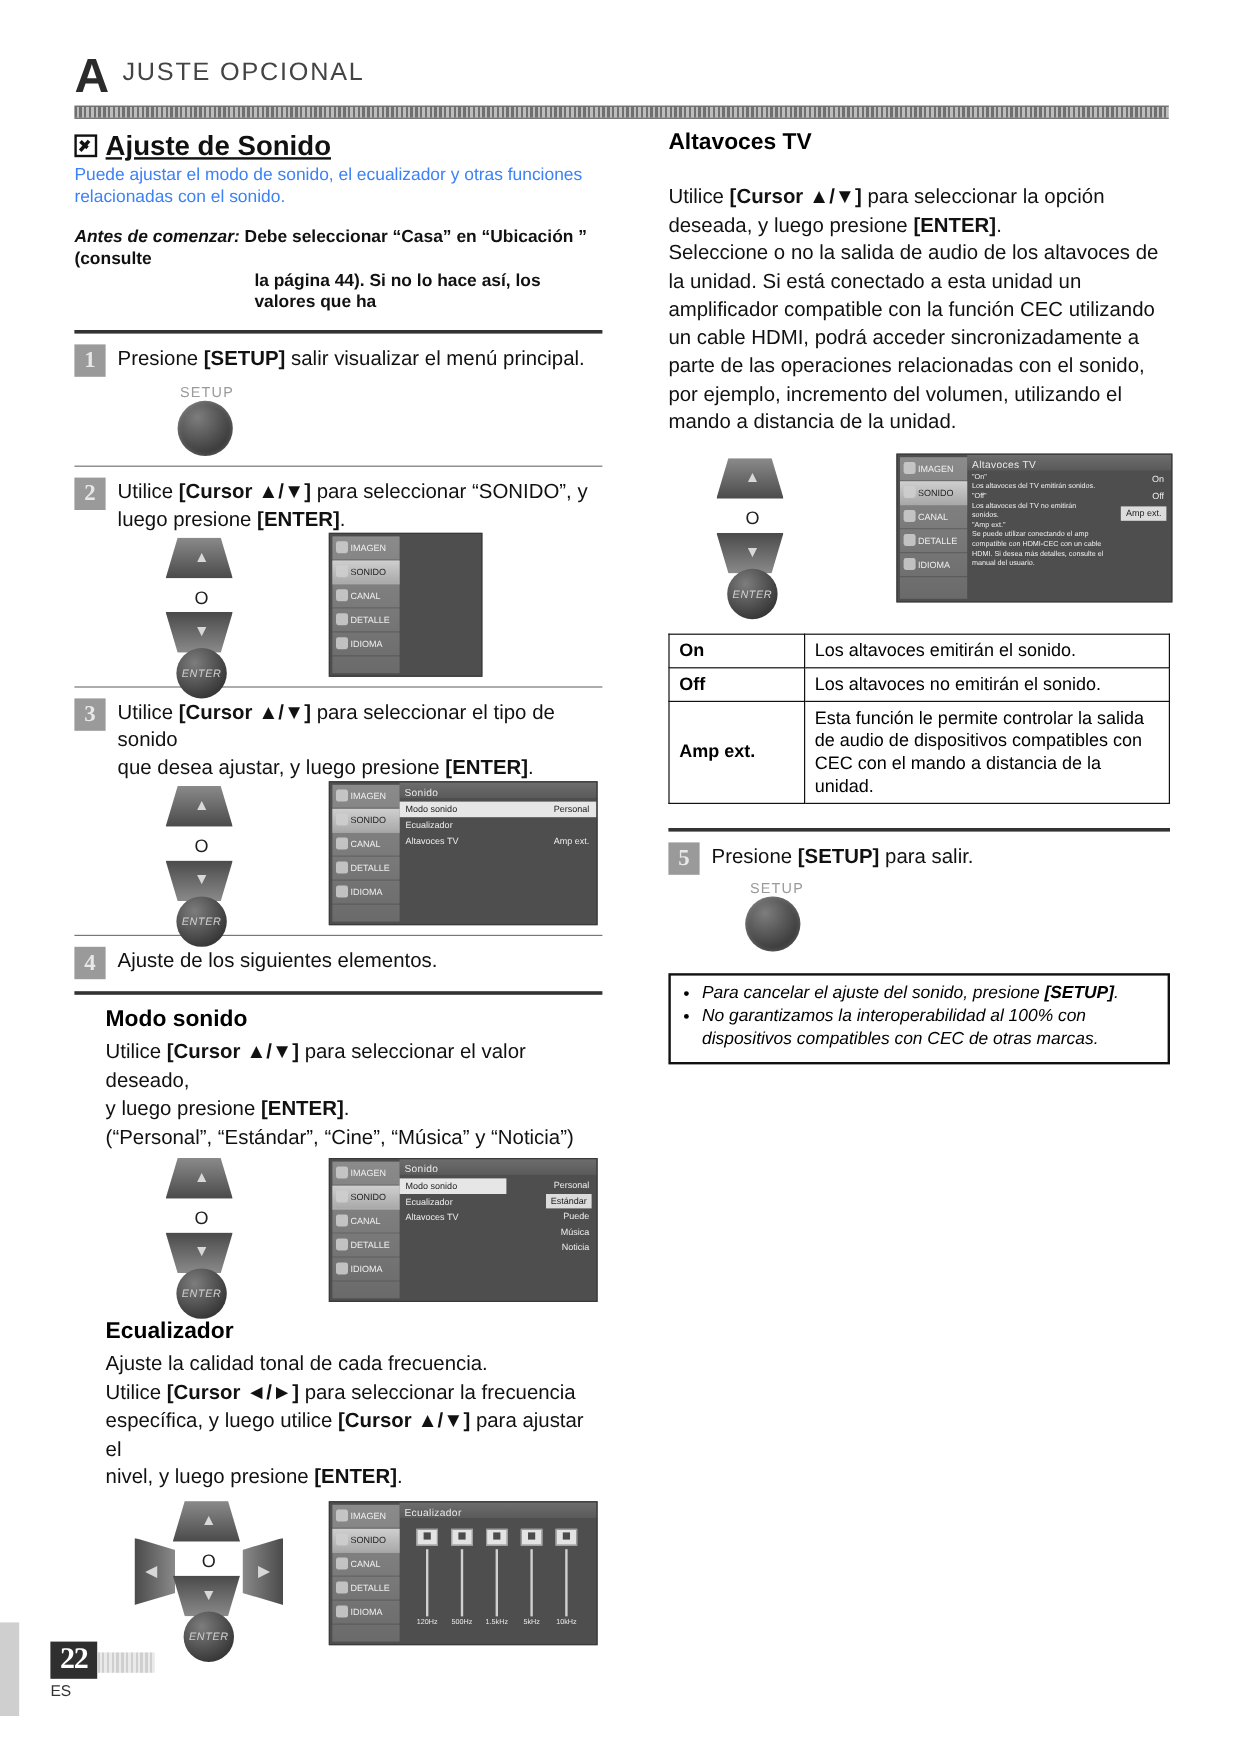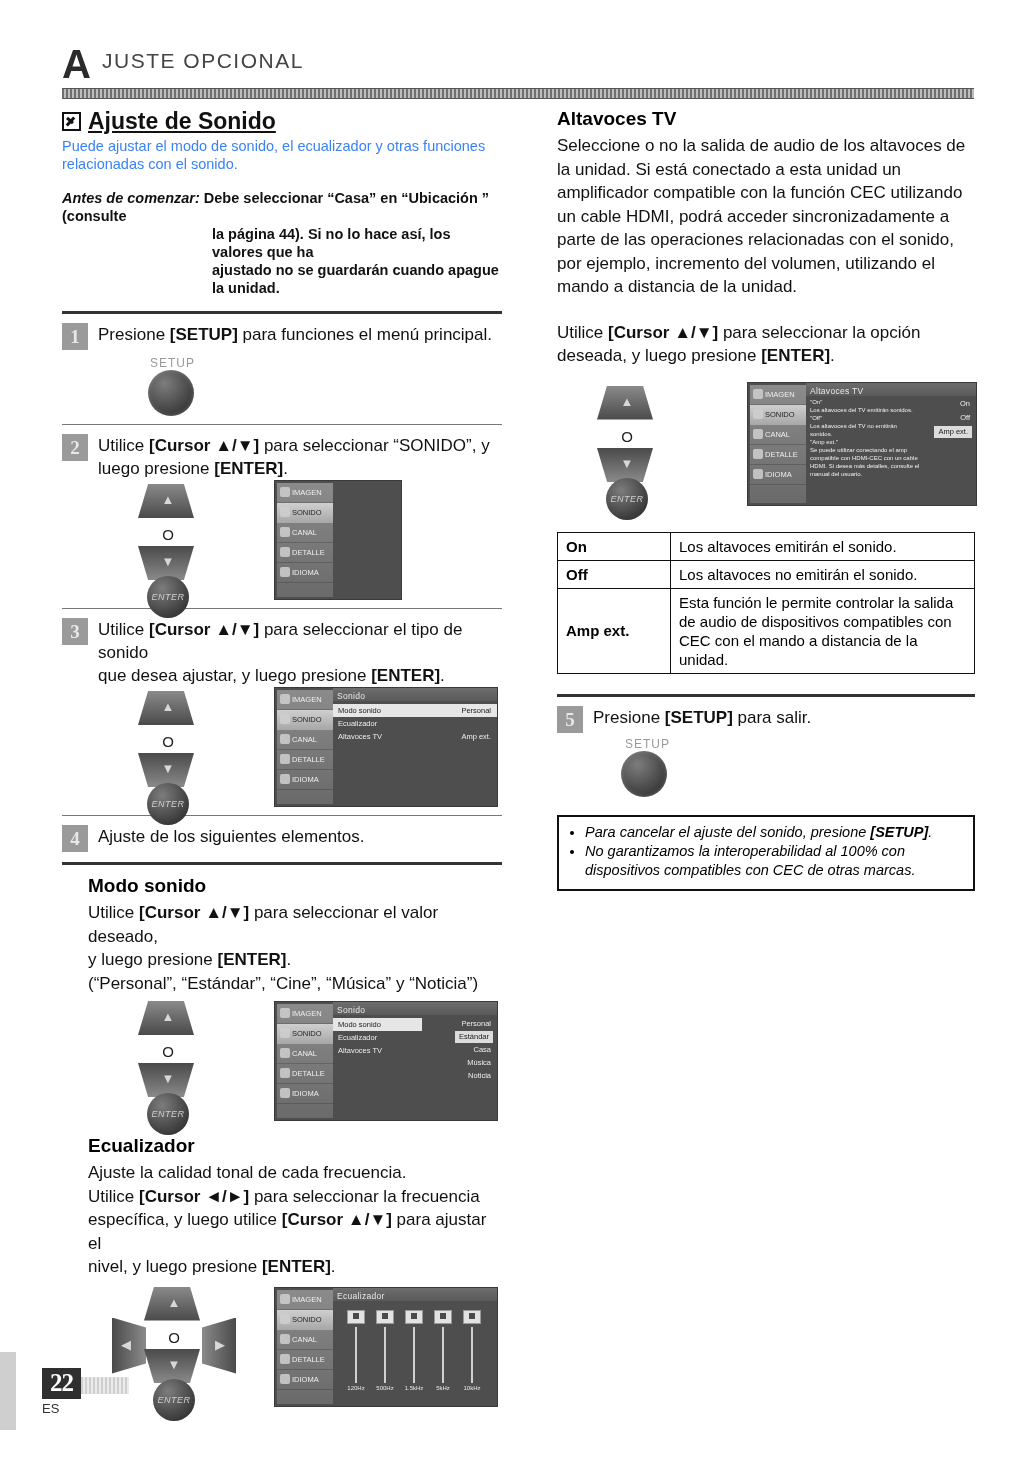--- a/index.html
+++ b/index.html
@@ -229,29 +229,28 @@
     <div class="sect-title">
       <span class="chk"></span>
       <span>Ajuste de Sonido</span>
     </div>
     <div class="lead">Puede ajustar el modo de sonido, el ecualizador y otras funciones relacionadas con el sonido.</div>
 
     <div class="before">
       <span class="lbl">Antes de comenzar:</span>
       <span class="txt">Debe seleccionar “Casa” en “Ubicación ” (consulte</span>
       <span class="txt before-ind">la página 44). Si no lo hace así, los valores que ha</span>
-      <span class="txt before-ind">ajustado no se guardarán cuando apague la unidad.</span>
     </div>
 
     <div class="hr-thick"></div>
     <div class="step">
       <div class="step-head">
         <div class="num">1</div>
         <div class="step-text">
-          <span>Presione </span><b>[SETUP]</b><span> para funciones el menú principal.</span>
+          <span>Presione </span><b>[SETUP]</b><span> salir visualizar el menú principal.</span>
         </div>
       </div>
       <div style="position:relative;height:74px;margin-left:36px;">
         <div class="setup-label" style="position:absolute;left:52px;top:6px;">SETUP</div>
         <div class="round-btn" style="position:absolute;left:50px;top:20px;"></div>
       </div>
     </div>
 
     <div class="hr-thin"></div>
     <div class="step">
@@ -370,21 +369,21 @@
               <span>Modo sonido</span>
             </div>
             <div class="row" style="width:84px;">
               <span>Ecualizador</span>
             </div>
             <div class="row" style="width:84px;">
               <span>Altavoces TV</span>
             </div>
             <div class="opt" style="top:3px;">Personal</div>
             <div class="optbox" style="top:16px;">Estándar</div>
-            <div class="opt" style="top:29px;">Casa</div>
+            <div class="opt" style="top:29px;">Puede</div>
             <div class="opt" style="top:42px;">Música</div>
             <div class="opt" style="top:55px;">Noticia</div>
           </div>
         </div>
       </div>
     </div>
 
     <div style="margin-left:26px;margin-top:4px;">
       <div class="h2">Ecualizador</div>
       <div class="ptxt">
@@ -443,24 +442,24 @@
               <div class="eqlab">10kHz</div>
             </div>
           </div>
         </div>
       </div>
     </div>
   </div>
 
   <div class="colR">
     <div class="h2">Altavoces TV</div>
-    <div class="ptxt">Seleccione o no la salida de audio de los altavoces de la unidad. Si está conectado a esta unidad un amplificador compatible con la función CEC utilizando un cable HDMI, podrá acceder sincronizadamente a parte de las operaciones relacionadas con el sonido, por ejemplo, incremento del volumen, utilizando el mando a distancia de la unidad.</div>
     <div class="ptxt" style="margin-top:22px;">
       <span>Utilice </span><b>[Cursor ▲/▼]</b><span> para seleccionar la opción deseada, y luego presione </span><b>[ENTER]</b><span>.</span>
     </div>
+    <div class="ptxt">Seleccione o no la salida de audio de los altavoces de la unidad. Si está conectado a esta unidad un amplificador compatible con la función CEC utilizando un cable HDMI, podrá acceder sincronizadamente a parte de las operaciones relacionadas con el sonido, por ejemplo, incremento del volumen, utilizando el mando a distancia de la unidad.</div>
 
     <div style="position:relative;height:140px;margin-top:14px;">
       <div class="dpad" style="position:absolute;left:24px;top:4px;">
         <div class="arrow-btn arrow-up"></div>
         <div class="arrow-glyph" style="top:8px;">▲</div>
         <div class="center-o">O</div>
         <div class="arrow-btn arrow-dn"></div>
         <div class="arrow-glyph" style="top:70px;">▼</div>
         <div class="enter-btn">ENTER</div>
       </div>

